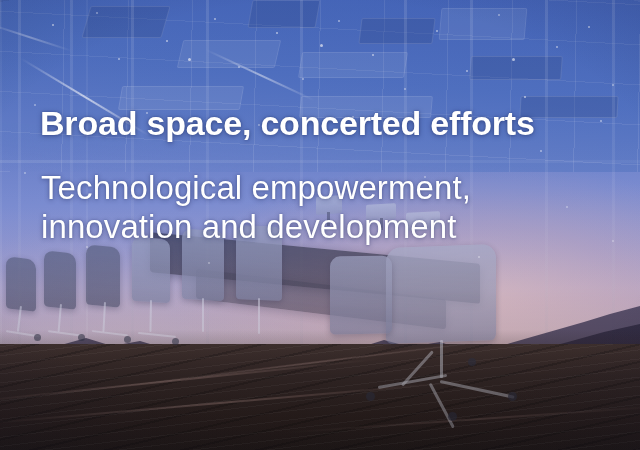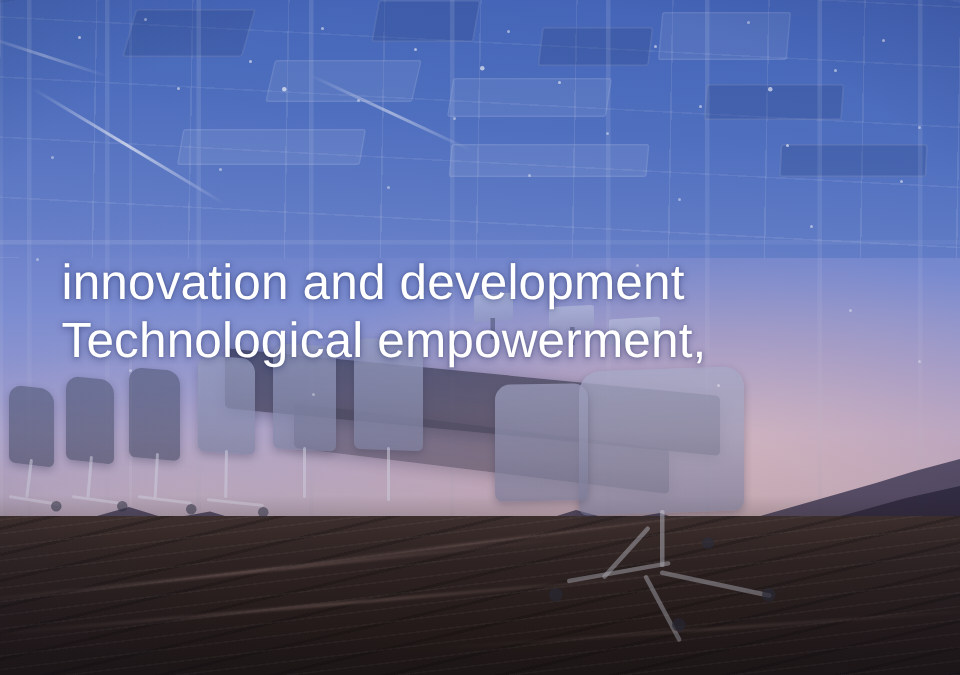--- a/index.html
+++ b/index.html
@@ -344,19 +344,20 @@
     <div class="star" style="left:612px;top:240px;width:2px;height:2px;opacity:.4;"></div>
     <div class="star" style="left:188px;top:58px;width:3px;height:3px;opacity:.9;"></div>
     <div class="star" style="left:320px;top:44px;width:3px;height:3px;opacity:.85;"></div>
     <div class="star" style="left:512px;top:58px;width:3px;height:3px;opacity:.8;"></div>
   </div>
 
   <div class="layer" id="veil"></div>
   <div class="layer" id="vignette"></div>
 
   <div id="copy">
+    <h1 id="headline">Broad space, concerted efforts</h1>
     <p id="subcopy">
+      <span class="sl">Technological empowerment,</span>
       <span class="sl">innovation and development</span>
-      <span class="sl">Technological empowerment,</span>
     </p>
   </div>
 
 </div>
 
 </body></html>

